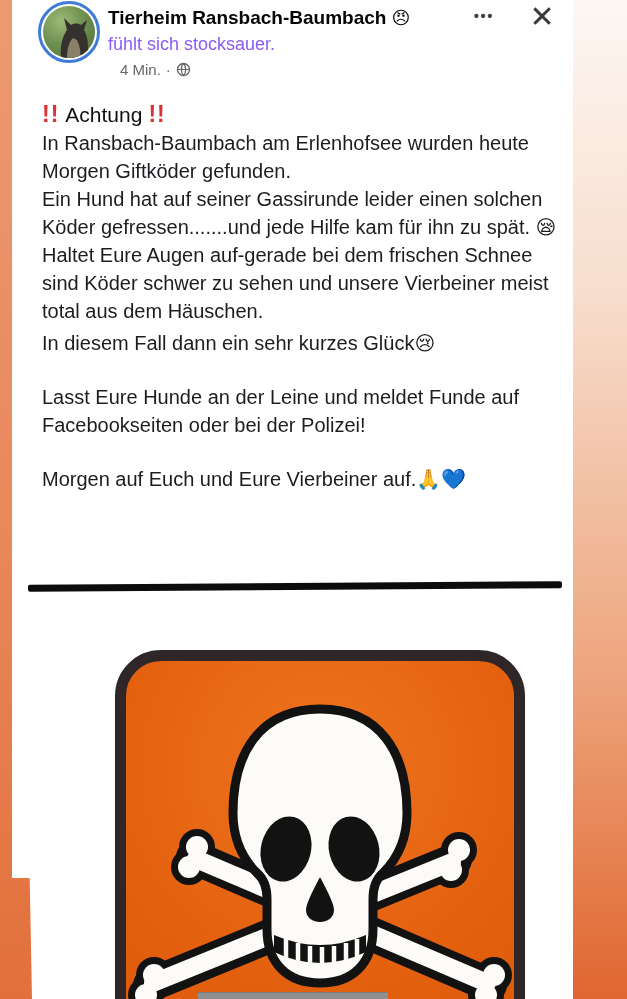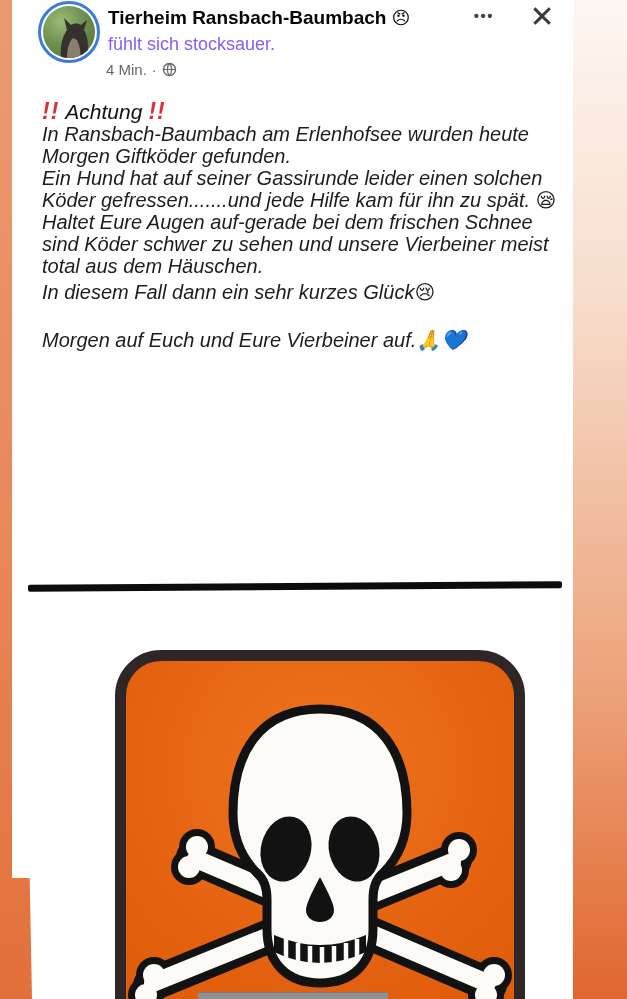--- a/index.html
+++ b/index.html
@@ -42,38 +42,38 @@
   }
   .name-row {
     position:absolute; left:96px; top:7px; width:360px;
     font-size:19px; font-weight:700; color:#050505; white-space:nowrap;
   }
   .name-row .feel-emoji { font-weight:400; font-size:18px; margin-left:5px; }
   .feeling-line {
     position:absolute; left:96px; top:34px; font-size:18px; color:#8b5cf6;
   }
   .meta-line {
-    position:absolute; left:94px; top:61px; font-size:15px; color:#65676b;
+    position:absolute; left:108px; top:61px; font-size:15px; color:#65676b;
     display:flex; align-items:center; gap:5px;
   }
   .more-button {
     position:absolute; left:452px; top:0px; width:40px; height:30px;
     font-size:15px; font-weight:700; letter-spacing:1.5px; color:#424242;
     display:flex; align-items:center; justify-content:center; cursor:pointer;
   }
   .close-button {
     position:absolute; left:510px; top:-4px; width:40px; height:40px;
     font-size:30px; font-weight:300; color:#3a3a3a;
     display:flex; align-items:center; justify-content:center; cursor:pointer;
   }
 
   
   .post-text {
     position:absolute; left:30px; top:100px; width:526px;
-    font-size:20px; line-height:22px; color:#1b1d20;font-style:italic;
+    font-size:20px; line-height:28px; color:#1b1d20;
   }
   .achtung { font-size:21px; margin-bottom:18px; color:#111; }
   .achtung .red { color:#dd2f34; font-weight:800; font-size:23px; letter-spacing:1px; }
   .achtung .word { padding:0 6px; }
   .post-text p { margin:0; }
   .post-text p.small-gap { margin-top:4px; }
   .post-text p.big-gap { margin-top:26px; }
 
   
   .divider {
@@ -132,20 +132,21 @@
 
     <div class="more-button">•••</div>
     <div class="close-button">✕</div>
 
     <div class="post-text">
       <p class="achtung"><span class="red">!!</span><span class="word">Achtung</span><span class="red">!!</span></p>
       <p>In Ransbach-Baumbach am Erlenhofsee wurden heute Morgen Giftköder gefunden.</p>
       <p>Ein Hund hat auf seiner Gassirunde leider einen solchen Köder gefressen.......und jede Hilfe kam für ihn zu spät. 😪</p>
       <p>Haltet Eure Augen auf-gerade bei dem frischen Schnee sind Köder schwer zu sehen und unsere Vierbeiner meist total aus dem Häuschen.</p>
       <p class="small-gap">In diesem Fall dann ein sehr kurzes Glück😢</p>
+      <p class="big-gap">Lasst Eure Hunde an der Leine und meldet Funde auf Facebookseiten oder bei der Polizei!</p>
       <p class="big-gap">Morgen auf Euch und Eure Vierbeiner auf.🙏💙</p>
     </div>
 
     <div class="divider"></div>
 
     <div class="warning-sign">
       <svg width="388" height="345" viewBox="0 0 388 345">
 
         <g>
 

